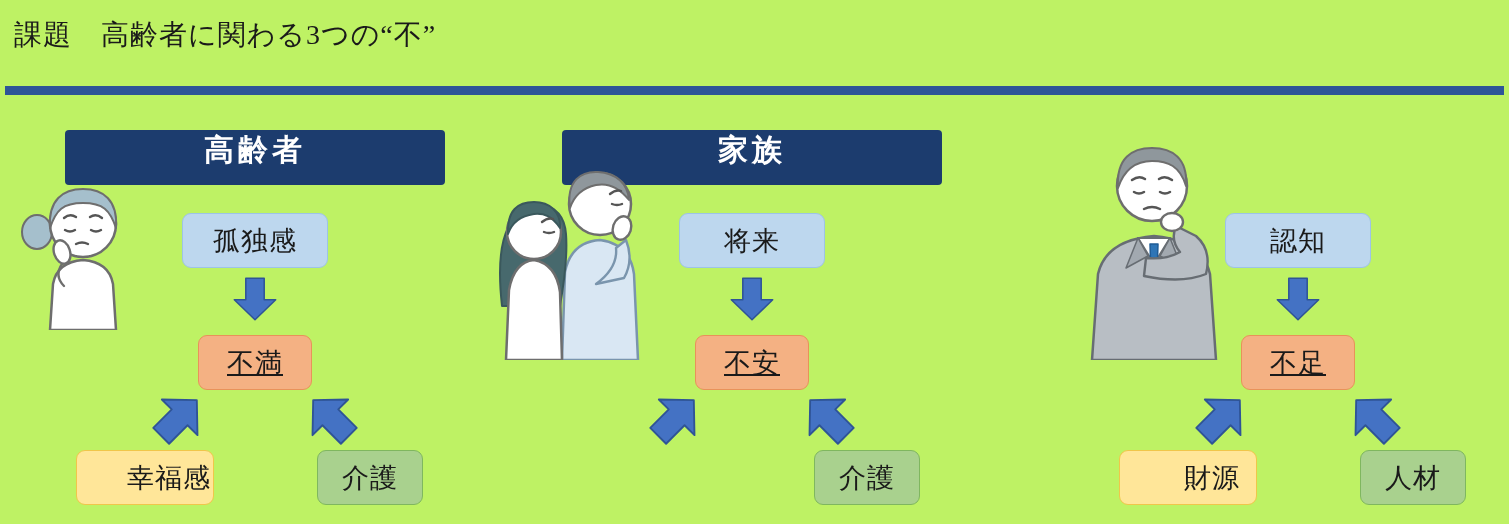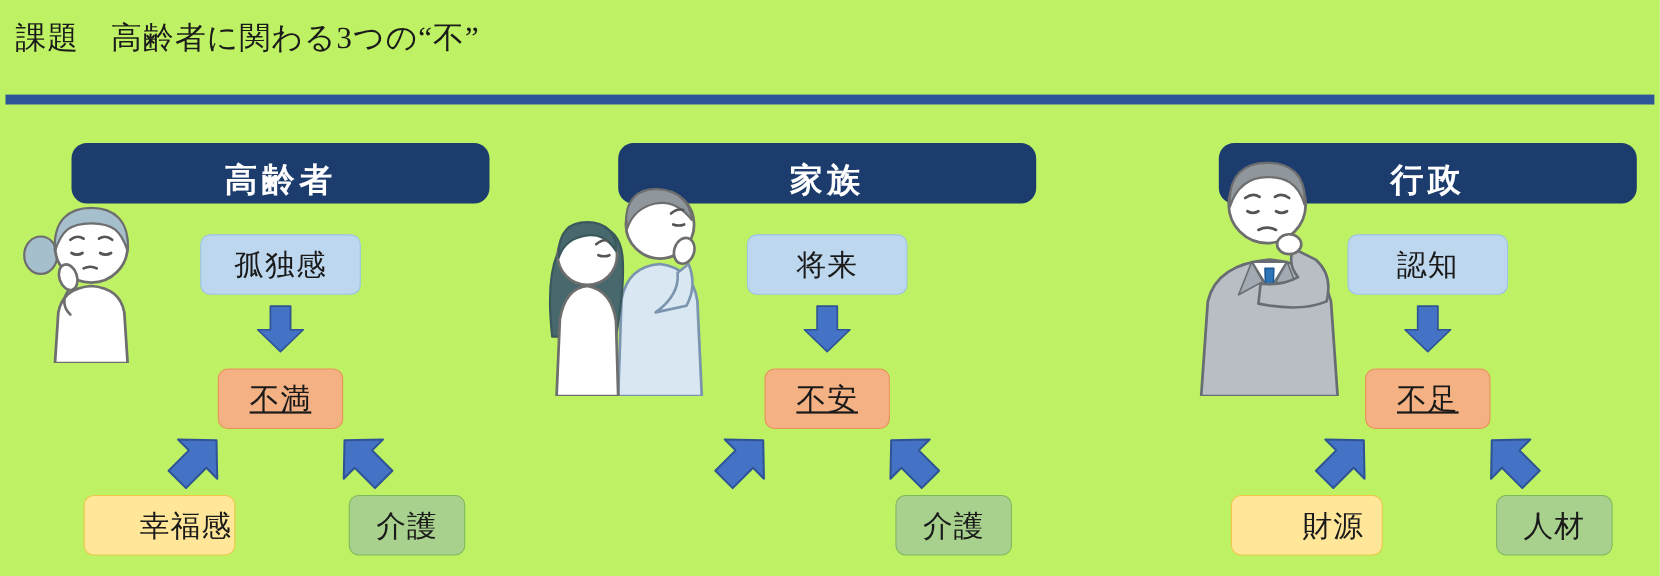--- a/index.html
+++ b/index.html
@@ -7,21 +7,21 @@
         font-family:"Liberation Serif","DejaVu Serif",serif;color:var(--text,#1a1a1a);}
   .slide-title{position:absolute;left:14px;top:16px;font-size:28px;letter-spacing:1px;white-space:pre;}
   .divider{position:absolute;left:5px;top:86px;width:1499px;height:9px;background:var(--divider,#2e5597);}
 
   .group{position:absolute;top:130px;width:380px;height:380px;z-index:1;}
   #group-elderly{left:65px;}
   #group-family{left:562px;}
   #group-government{left:1108px;}
 
   .group-header{position:absolute;left:0;top:0;width:380px;height:55px;background:var(--header_bg,#1c3c6e);
-    border-radius:14px;display:flex;align-items:flex-end;justify-content:center;color:var(--header_text,#ffffff);
+    border-radius:4px;display:flex;align-items:flex-start;justify-content:center;color:var(--header_text,#ffffff);
     font-family:"Liberation Sans","DejaVu Sans",sans-serif;font-weight:700;font-size:30px;letter-spacing:4px;}
 
   .box{position:absolute;height:55px;display:flex;align-items:center;justify-content:center;
        font-size:27px;border-radius:9px;box-sizing:border-box;letter-spacing:1px;}
   .top-box{left:117px;top:83px;width:146px;background:var(--box_blue,#bdd7ee);border:1px solid var(--box_blue_border,#9dc3e6);text-align:right;}
   .center-box{left:133px;top:205px;width:114px;background:var(--box_orange,#f4b183);border:1px solid var(--box_orange_border,#e8925a);text-decoration:underline;}
   .bottom-left-box{left:11px;top:320px;width:138px;background:var(--box_yellow,#ffe699);border:1px solid var(--box_yellow_border,#f0c64a);padding-left:48px;}
   .bottom-right-box{left:252px;top:320px;width:106px;background:var(--box_green,#a9d18e);border:1px solid var(--box_green_border,#7fb75f);text-align:right;}
 
   .arrow{position:absolute;}
@@ -97,23 +97,20 @@
       </svg>
     <svg class="arrow up-left-arrow" viewBox="0 0 60 60">
         <use href="#block-arrow-up"></use>
       </svg>
     <div class="box bottom-right-box">
       <span>介護</span>
     </div>
   </section>
 
   <section class="group" id="group-government">
-    <div class="group-header">
-      <span>行政</span>
-    </div>
     <div class="box top-box">
       <span>認知</span>
     </div>
     <svg class="arrow down-arrow" viewBox="0 0 60 60">
         <use href="#block-arrow-up"></use>
       </svg>
     <div class="box center-box">
       <span>不足</span>
     </div>
     <svg class="arrow up-right-arrow" viewBox="0 0 60 60">

